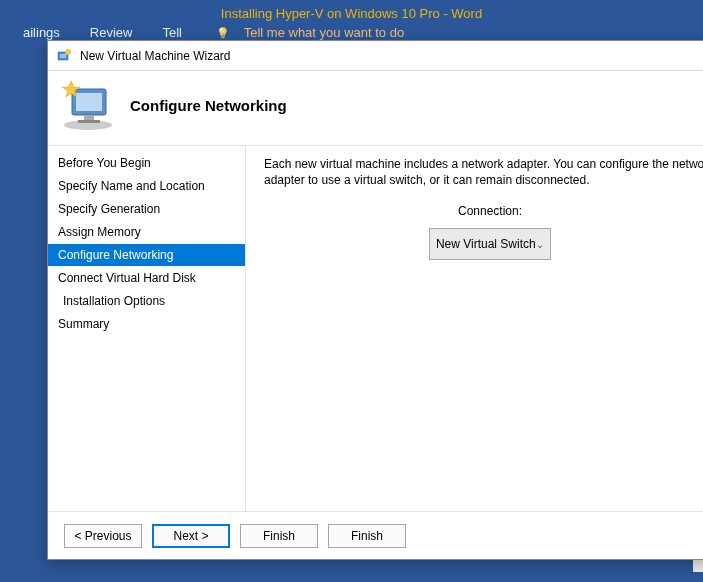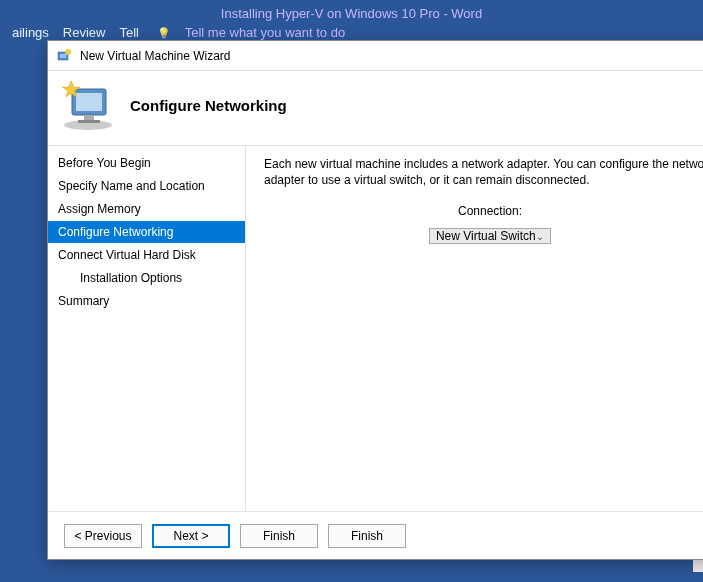--- a/index.html
+++ b/index.html
@@ -14,36 +14,36 @@
     }
     .word-header {
       background: #2b579a;
       color: #b8cce4;
       height: 52px;
       position: relative;
     }
     .word-title {
       text-align: center;
       padding-top: 6px;
-      color: #c4b5fd;
+      color: #eab308;
       font-size: 13px;
     }
     .word-ribbon {
       position: absolute;
       bottom: 0;
-      left: 0;
-      display: flex;
-      gap: 6px;
+      left: 11px;
+      display: flex;
+      gap: 22px;
       padding-left: 8px;
       color: #e8f0fa;
       font-size: 13px;
       align-items: center;
     }
     .word-ribbon span { padding: 6px 4px; }
-    .word-search { display: flex; align-items: center; gap: 6px; color: #c4b5fd; }
+    .word-search { display: flex; align-items: center; gap: 6px; color: #fdba74; }
     .bulb-icon::before { content: "💡"; font-size: 11px; filter: grayscale(40%); }
     .dialog {
       position: absolute;
       top: 40px;
       left: 6px;
       width: 688px;
       height: 520px;
       background: #fff;
       border: 1px solid #888;
       box-shadow: 0 4px 16px rgba(0,0,0,0.3);
@@ -89,21 +89,21 @@
       border-right: 1px solid #e3e3e3;
       padding: 6px 0;
     }
     .sidebar-item {
       padding: 4px 10px;
       color: #000;
       cursor: pointer;
       font-size: 12px;
       margin-bottom: 1px;
     }
-    .sidebar-item.indent { padding-left: 32px; }
+    .sidebar-item.indent { padding-left: 15px; }
     .sidebar-item.selected {
       background: #0078d7;
       color: #fff;
     }
     .main-panel {
       flex: 1;
       padding: 10px 18px;
       font-size: 12px;
       color: #000;
     }
@@ -111,21 +111,21 @@
     .field-row { display: flex; align-items: center; gap: 10px; flex-direction: column; }
     .field-label { white-space: nowrap; }
     .dropdown {
       flex: 1;
       height: 22px;
       border: 1px solid #a9a9a9;
       background: #eaeaea;
       display: flex;
       align-items: center;
       justify-content: space-between;
-      padding: 0 6px;
+      padding: 8px 6px;
       cursor: pointer;
       font-size: 12px;
     }
     .dropdown-arrow {
       font-size: 10px; color: #555;
     }
     .button-bar {
       height: 48px;
       border-top: 1px solid #e3e3e3;
       display: flex;
@@ -200,20 +200,21 @@
       <rect x="20" y="41" width="22" height="3" fill="#888"></rect>
       <polygon points="8,2 11,9 18,9 12,13 14,20 8,16 2,20 4,13 -2,9 5,9" transform="translate(6,0) scale(0.9)" fill="#f5c842" stroke="#d9a520" stroke-width="0.6"></polygon>
     </svg>
     <div class="header-title">Configure Networking</div>
   </div>
 
   <div class="content-area">
     <div class="sidebar">
       <div class="sidebar-item">Before You Begin</div>
       <div class="sidebar-item">Specify Name and Location</div>
+      <div class="sidebar-item">Specify Generation</div>
       <div class="sidebar-item">Assign Memory</div>
       <div class="sidebar-item selected">Configure Networking</div>
       <div class="sidebar-item">Connect Virtual Hard Disk</div>
       <div class="sidebar-item indent">Installation Options</div>
       <div class="sidebar-item">Summary</div>
     </div>
 
     <div class="main-panel">
       <div class="desc">Each new virtual machine includes a network adapter. You can configure the network adapter to use a virtual switch, or it can remain disconnected.</div>
       <div class="field-row">

